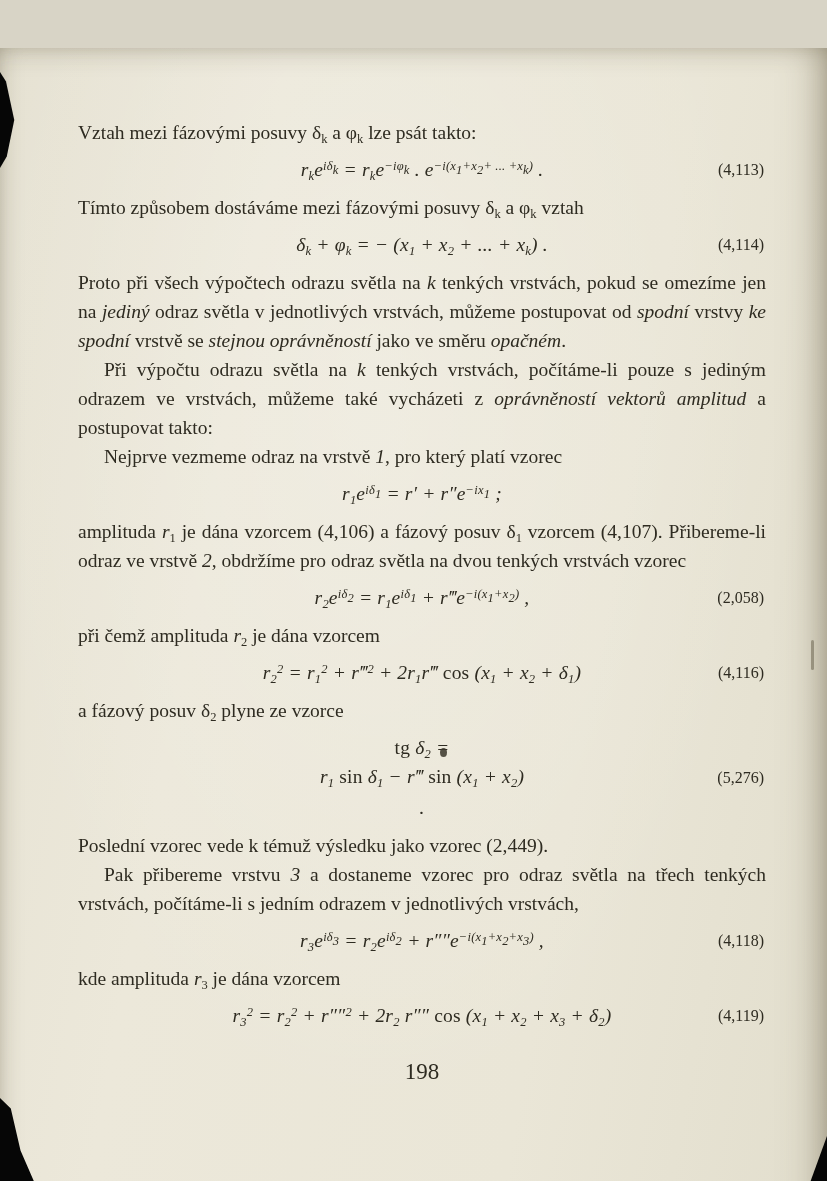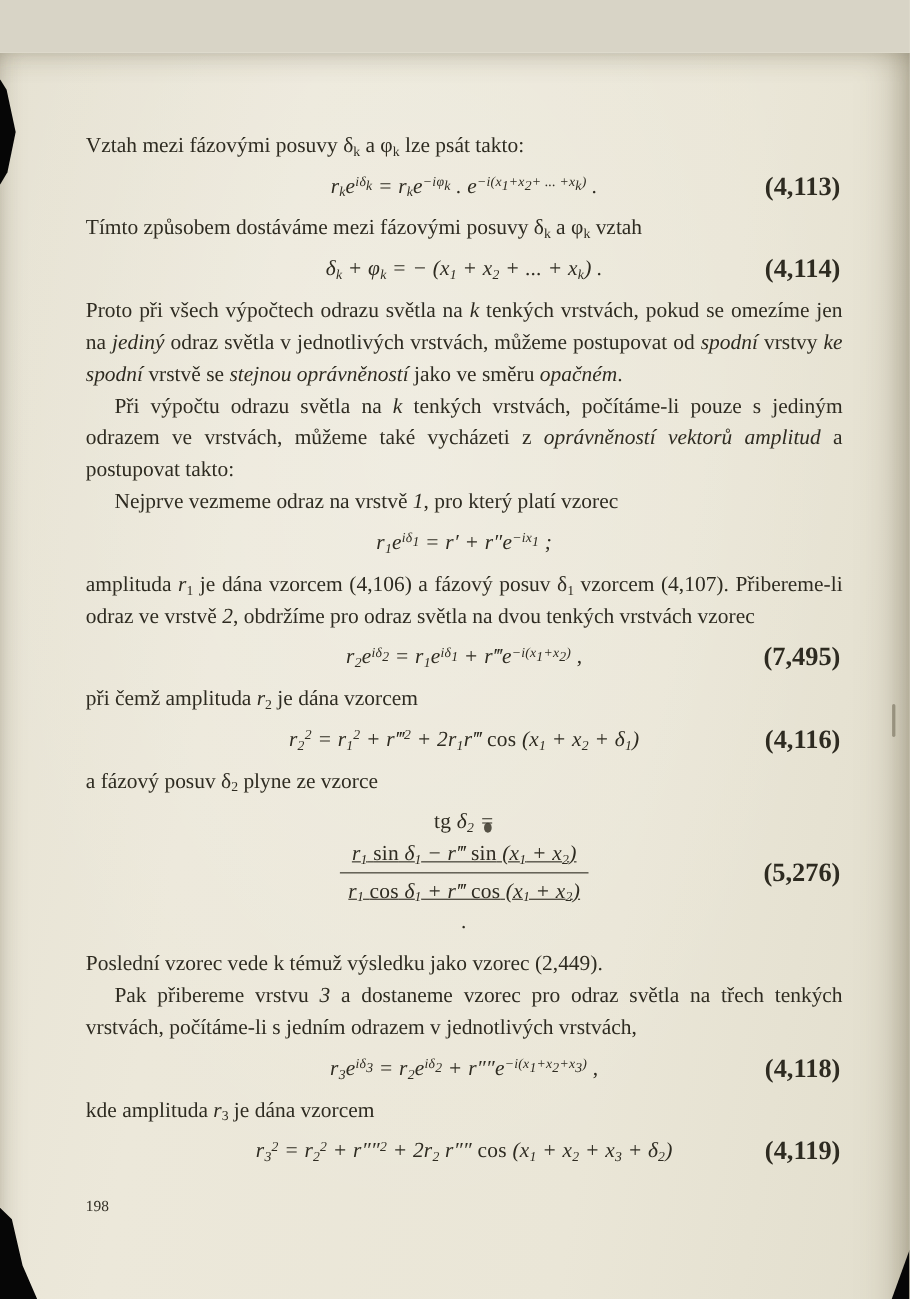--- a/index.html
+++ b/index.html
@@ -33,30 +33,30 @@
     position:relative; text-align:center; margin:8px 0;
     font-size:19.5px; line-height:30px; color:#2e2b21;
   }
   .math { font-style:italic; letter-spacing:0.2px; }
   .math.with-frac { display:inline-flex; align-items:center;flex-direction:column; }
   .math .rm { font-style:normal; }
   sub, sup { font-size:12.5px; line-height:0; }
   sub { vertical-align:-0.28em; }
   sup { vertical-align:0.48em; }
 
-  .frac { display:inline-block; vertical-align:middle; text-align:center; margin:0 5px;text-decoration:underline; }
+  .frac { display:inline-block; vertical-align:middle; text-align:center; margin:0 5px; }
   .frac .num { display:block; padding:0 8px 3px; line-height:27px; }
   .frac .den { display:block; border-top:1.5px solid #2e2b21; padding:3px 8px 0; line-height:27px; }
 
   .eqnum {
     position:absolute; right:2px; top:50%; transform:translateY(-50%);
-    font-style:normal; font-size:24px; color:#2e2b21;font-weight:bold;
+    font-style:normal; font-size:16px; color:#2e2b21;
   }
 
-  .page-number { margin-top:28px; font-size:14px; color:#2e2b21; }
+  .page-number { margin-top:28px; font-size:23px; color:#2e2b21;text-align:center; }
 
   
   .mark { position:absolute; background:#060606; }
   .mark-tl { left:0; top:24px; width:15px; height:96px;
     clip-path:polygon(0 0, 40% 10%, 95% 50%, 45% 88%, 0 100%); }
   .mark-bl { left:0; top:1050px; width:54px; height:131px;
     clip-path:polygon(0 0, 20% 8%, 38% 40%, 78% 78%, 100% 100%, 0 100%); }
   .mark-bb { left:0; top:1126px; width:827px; height:55px;
     clip-path:polygon(0 18%, 6% 38%, 14% 28%, 26% 48%, 38% 40%, 52% 54%, 66% 46%, 78% 58%, 90% 50%, 100% 60%, 100% 100%, 0 100%); }
   .mark-br { right:0; top:1088px; width:30px; height:93px;
@@ -73,29 +73,28 @@
     <div id="content">
         <p class="para">Vztah mezi fázovými posuvy δ<sub>k</sub> a φ<sub>k</sub> lze psát takto:</p>
         <div class="formula"><span class="math">r<sub>k</sub>e<sup>iδ<sub>k</sub></sup> = r<sub>k</sub>e<sup>−iφ<sub>k</sub></sup> . e<sup>−i(x<sub>1</sub>+x<sub>2</sub>+ ... +x<sub>k</sub>)</sup> .</span><span class="eqnum">(4,113)</span></div>
         <p class="para">Tímto způsobem dostáváme mezi fázovými posuvy δ<sub>k</sub> a φ<sub>k</sub> vztah</p>
         <div class="formula"><span class="math">δ<sub>k</sub> + φ<sub>k</sub> = − (x<sub>1</sub> + x<sub>2</sub> + ... + x<sub>k</sub>) .</span><span class="eqnum">(4,114)</span></div>
         <p class="para">Proto při všech výpočtech odrazu světla na <i>k</i> tenkých vrstvách, pokud se omezíme jen na <i>jediný</i> odraz světla v jednotlivých vrstvách, můžeme postupovat od <i>spodní</i> vrstvy <i>ke spodní</i> vrstvě se <i>stejnou oprávněností</i> jako ve směru <i>opačném</i>.</p>
         <p class="para indent">Při výpočtu odrazu světla na <i>k</i> tenkých vrstvách, počítáme-li pouze s jediným odrazem ve vrstvách, můžeme také vycházeti z <i>oprávněností vektorů amplitud</i> a postupovat takto:</p>
         <p class="para indent">Nejprve vezmeme odraz na vrstvě <i>1</i>, pro který platí vzorec</p>
         <div class="formula"><span class="math">r<sub>1</sub>e<sup>iδ<sub>1</sub></sup> = r′ + r″e<sup>−ix<sub>1</sub></sup> ;</span></div>
         <p class="para">amplituda <i>r</i><sub>1</sub> je dána vzorcem (4,106) a fázový posuv δ<sub>1</sub> vzorcem (4,107). Přibereme-li odraz ve vrstvě <i>2</i>, obdržíme pro odraz světla na dvou tenkých vrstvách vzorec</p>
-        <div class="formula"><span class="math">r<sub>2</sub>e<sup>iδ<sub>2</sub></sup> = r<sub>1</sub>e<sup>iδ<sub>1</sub></sup> + r‴e<sup>−i(x<sub>1</sub>+x<sub>2</sub>)</sup> ,</span><span class="eqnum">(7,495)</span></div>
+        <div class="formula"><span class="math">r<sub>2</sub>e<sup>iδ<sub>2</sub></sup> = r<sub>1</sub>e<sup>iδ<sub>1</sub></sup> + r‴e<sup>−i(x<sub>1</sub>+x<sub>2</sub>)</sup> ,</span><span class="eqnum">(2,058)</span></div>
         <p class="para">při čemž amplituda <i>r</i><sub>2</sub> je dána vzorcem</p>
         <div class="formula"><span class="math">r<sub>2</sub><sup>2</sup> = r<sub>1</sub><sup>2</sup> + r‴<sup>2</sup> + 2r<sub>1</sub>r‴ <span class="rm">cos</span> (x<sub>1</sub> + x<sub>2</sub> + δ<sub>1</sub>)</span><span class="eqnum">(4,116)</span></div>
         <p class="para">a fázový posuv δ<sub>2</sub> plyne ze vzorce</p>
         <div class="formula"><span class="math with-frac">
             <span><span class="rm">tg</span> δ<sub>2</sub> = </span>
             <span class="frac">
               <span class="num">r<sub>1</sub> <span class="rm">sin</span> δ<sub>1</sub> − r‴ <span class="rm">sin</span> (x<sub>1</sub> + x<sub>2</sub>)</span>
-              <span class="den">r<sub>1</sub> <span class="rm">cos</span> δ<sub>1</sub> + r‴ <span class="rm">cos</span> (x<sub>1</sub> + x<sub>2</sub>)</span>
             </span>
             <span> .</span>
           </span><span class="eqnum">(5,276)</span></div>
         <p class="para">Poslední vzorec vede k témuž výsledku jako vzorec (2,449).</p>
         <p class="para indent">Pak přibereme vrstvu <i>3</i> a dostaneme vzorec pro odraz světla na třech tenkých vrstvách, počítáme-li s jedním odrazem v jednotlivých vrstvách,</p>
         <div class="formula"><span class="math">r<sub>3</sub>e<sup>iδ<sub>3</sub></sup> = r<sub>2</sub>e<sup>iδ<sub>2</sub></sup> + r″″e<sup>−i(x<sub>1</sub>+x<sub>2</sub>+x<sub>3</sub>)</sup> ,</span><span class="eqnum">(4,118)</span></div>
         <p class="para">kde amplituda <i>r</i><sub>3</sub> je dána vzorcem</p>
         <div class="formula"><span class="math">r<sub>3</sub><sup>2</sup> = r<sub>2</sub><sup>2</sup> + r″″<sup>2</sup> + 2r<sub>2</sub> r″″ <span class="rm">cos</span> (x<sub>1</sub> + x<sub>2</sub> + x<sub>3</sub> + δ<sub>2</sub>)</span><span class="eqnum">(4,119)</span></div>
       </div>
     <div class="page-number">198</div>

